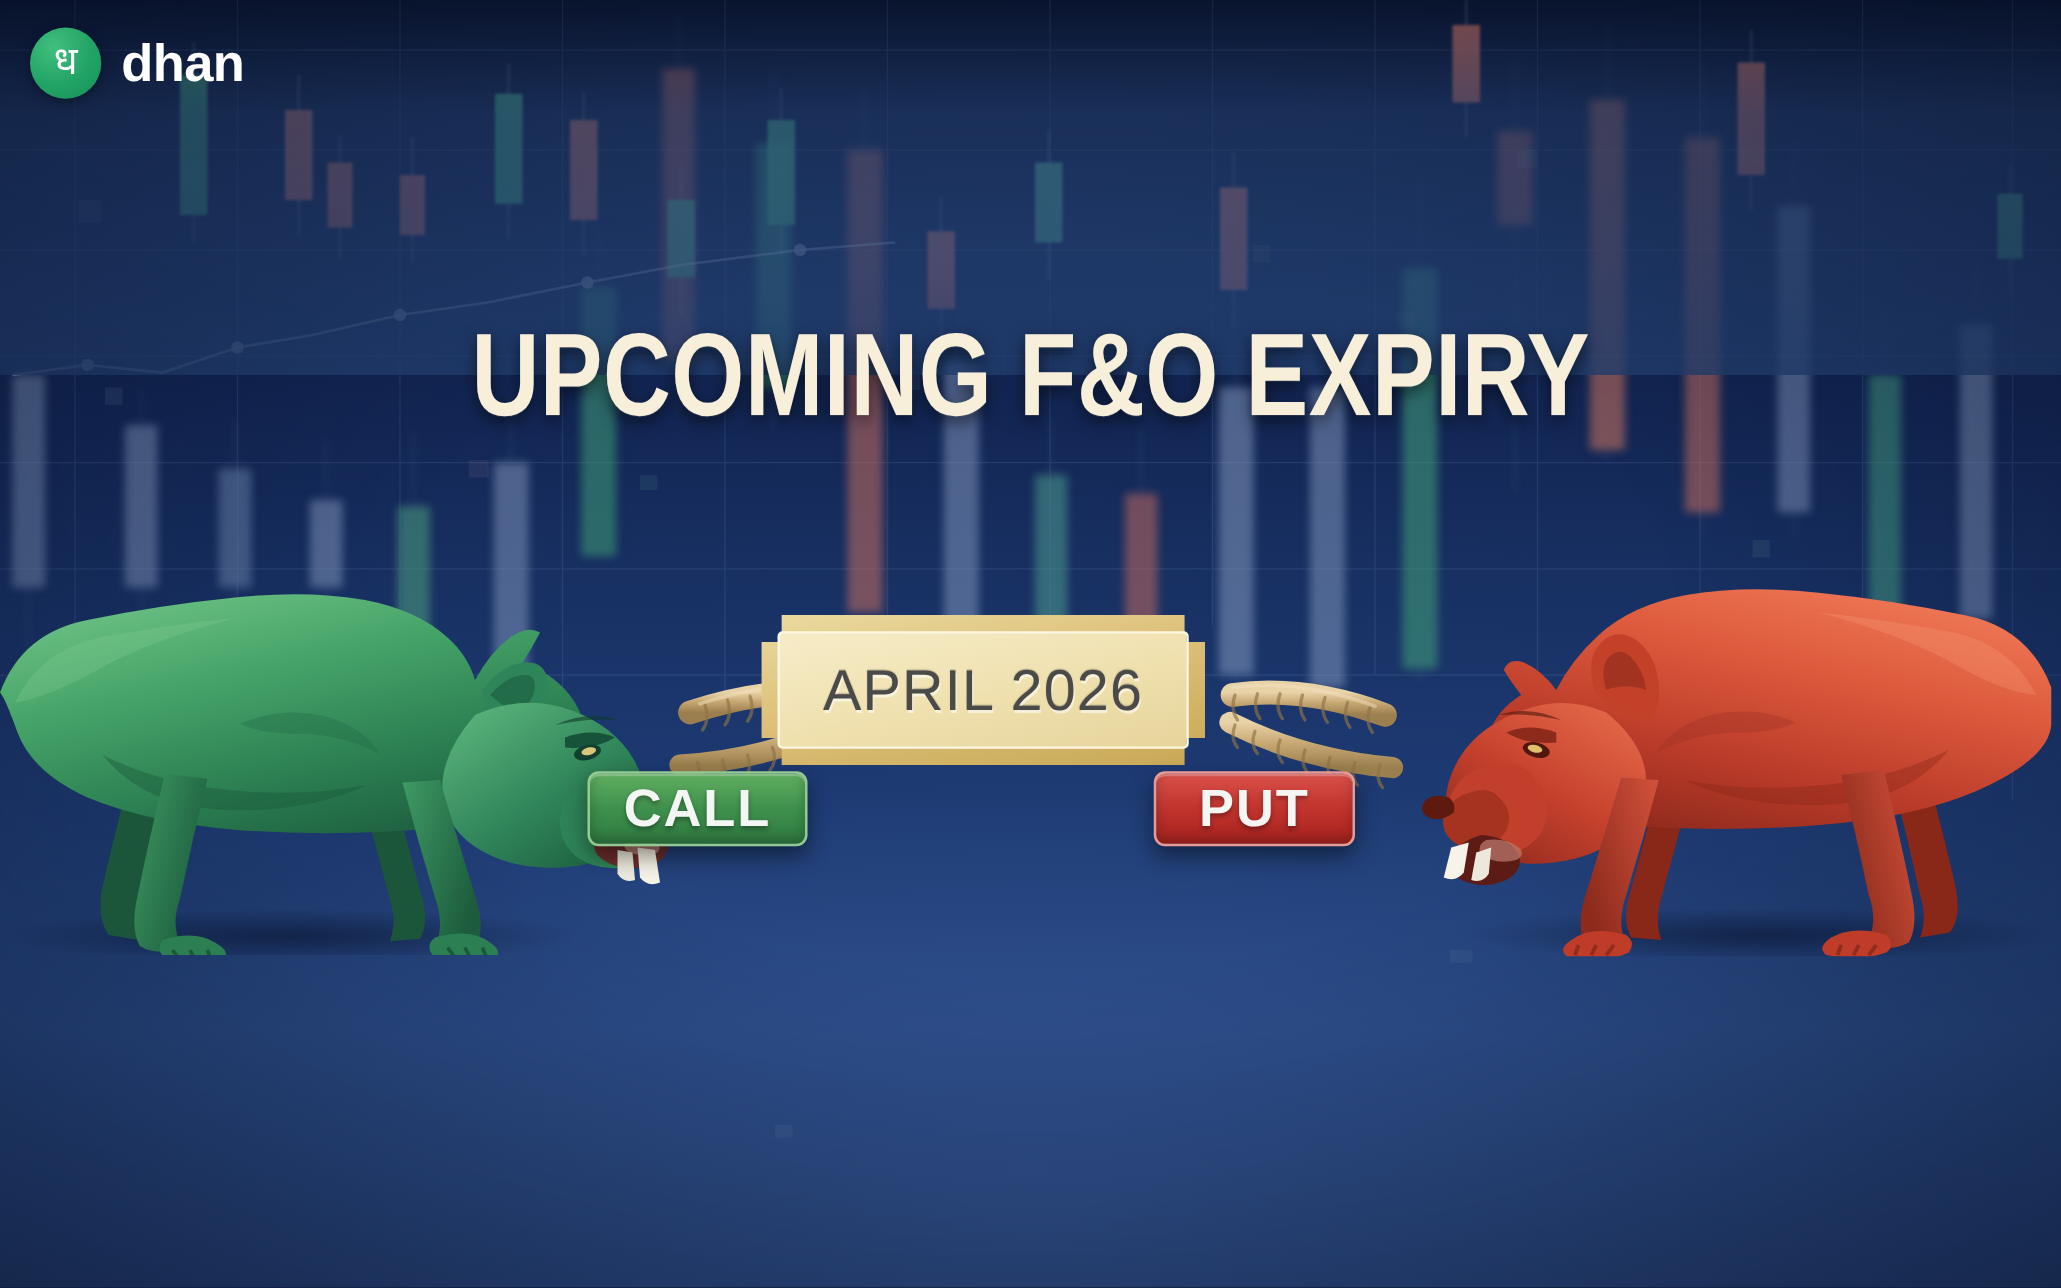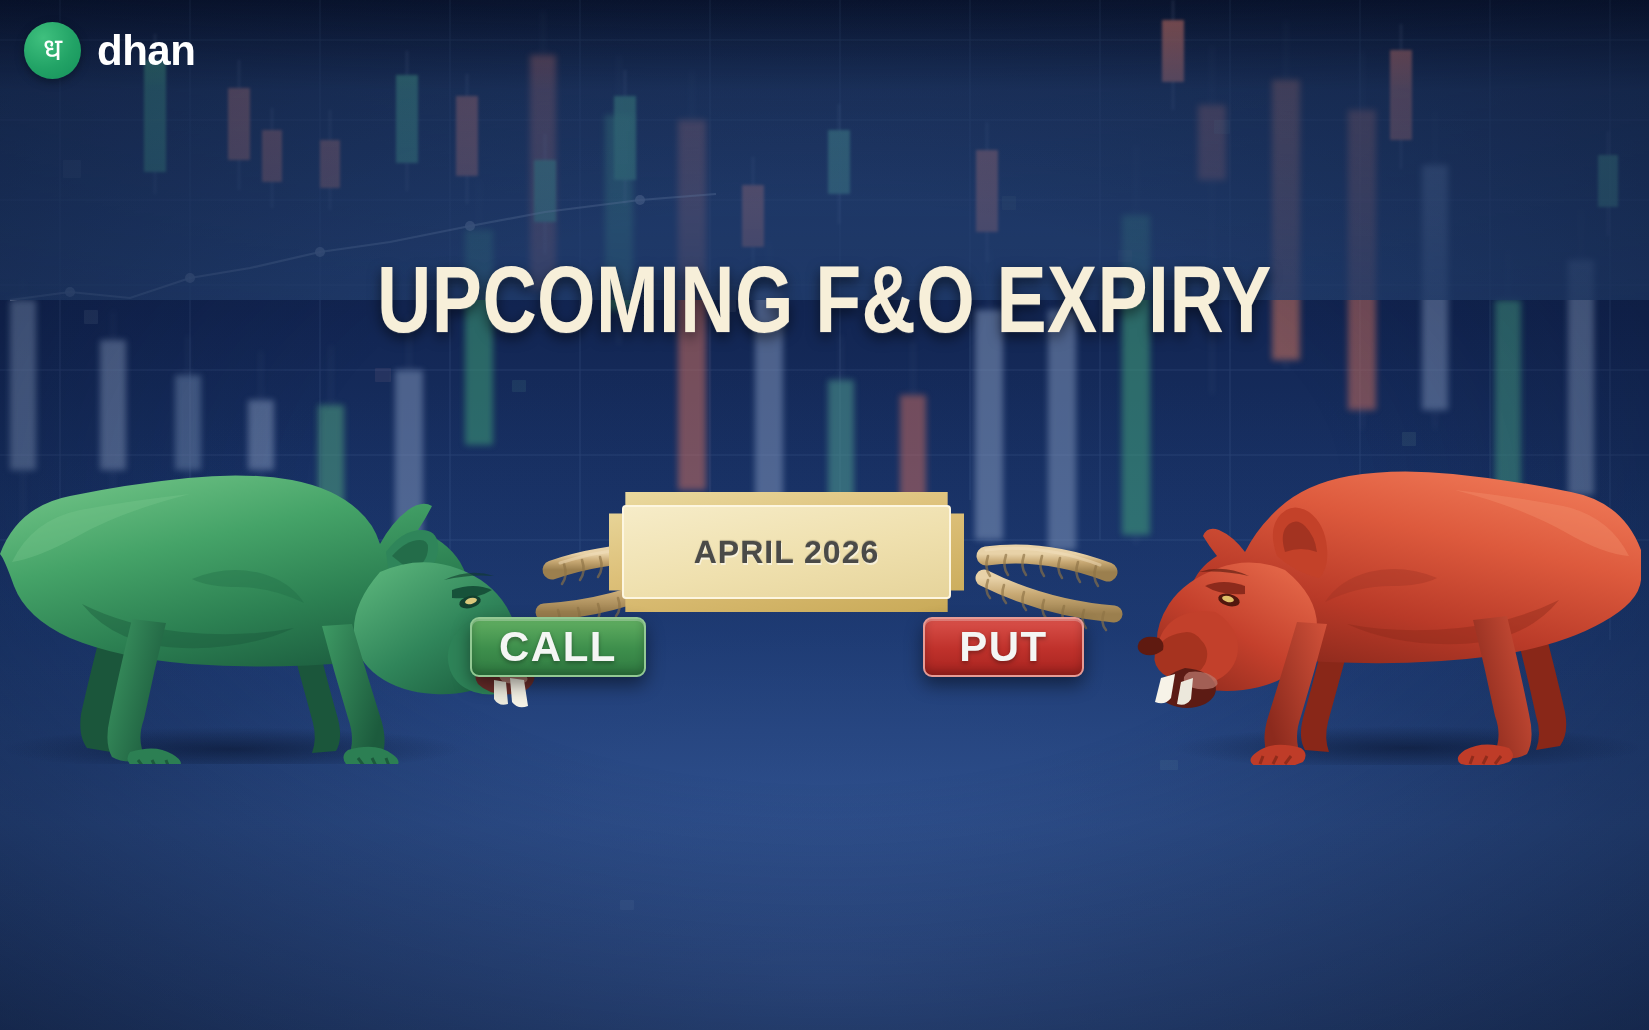--- a/index.html
+++ b/index.html
@@ -102,21 +102,21 @@
     box-shadow:0 10px 22px rgba(0,0,0,0.42);
   }
   #plaque .inner {
     position:absolute; left:13px; top:13px; right:13px; bottom:13px;
     background:linear-gradient(168deg, #f6ecc8 0%, #efe0ae 55%, #e6d49b 100%);
     border:2px solid #fdf6e0;
     border-radius:4px;
     display:flex; align-items:center; justify-content:center;
   }
   #plaque .label {
-    color:#4a4a48; font-size:32px; font-weight:bold;
+    color:#4a4a48; font-size:46px; font-weight:normal;
     letter-spacing:1px;
     font-family:"Liberation Sans", sans-serif;
     text-shadow:1px 2px 0 rgba(255,255,255,0.55), 0 -1px 1px rgba(0,0,0,0.25);
     white-space:nowrap;
   }
 
   
   .opt-btn {
     position:absolute; z-index:28;
     display:flex; align-items:center; justify-content:center;

